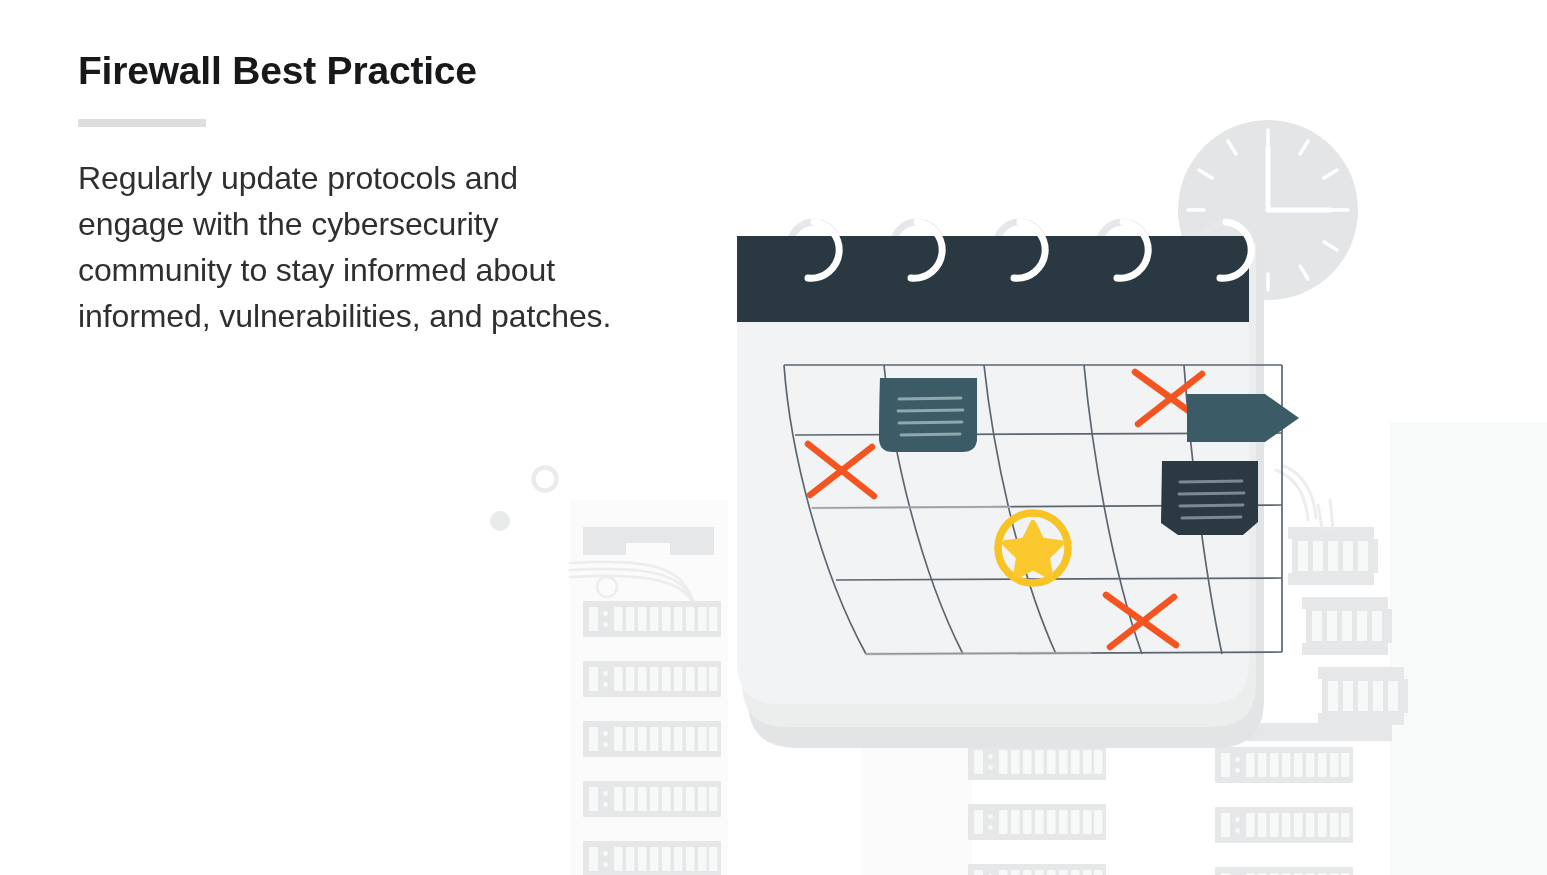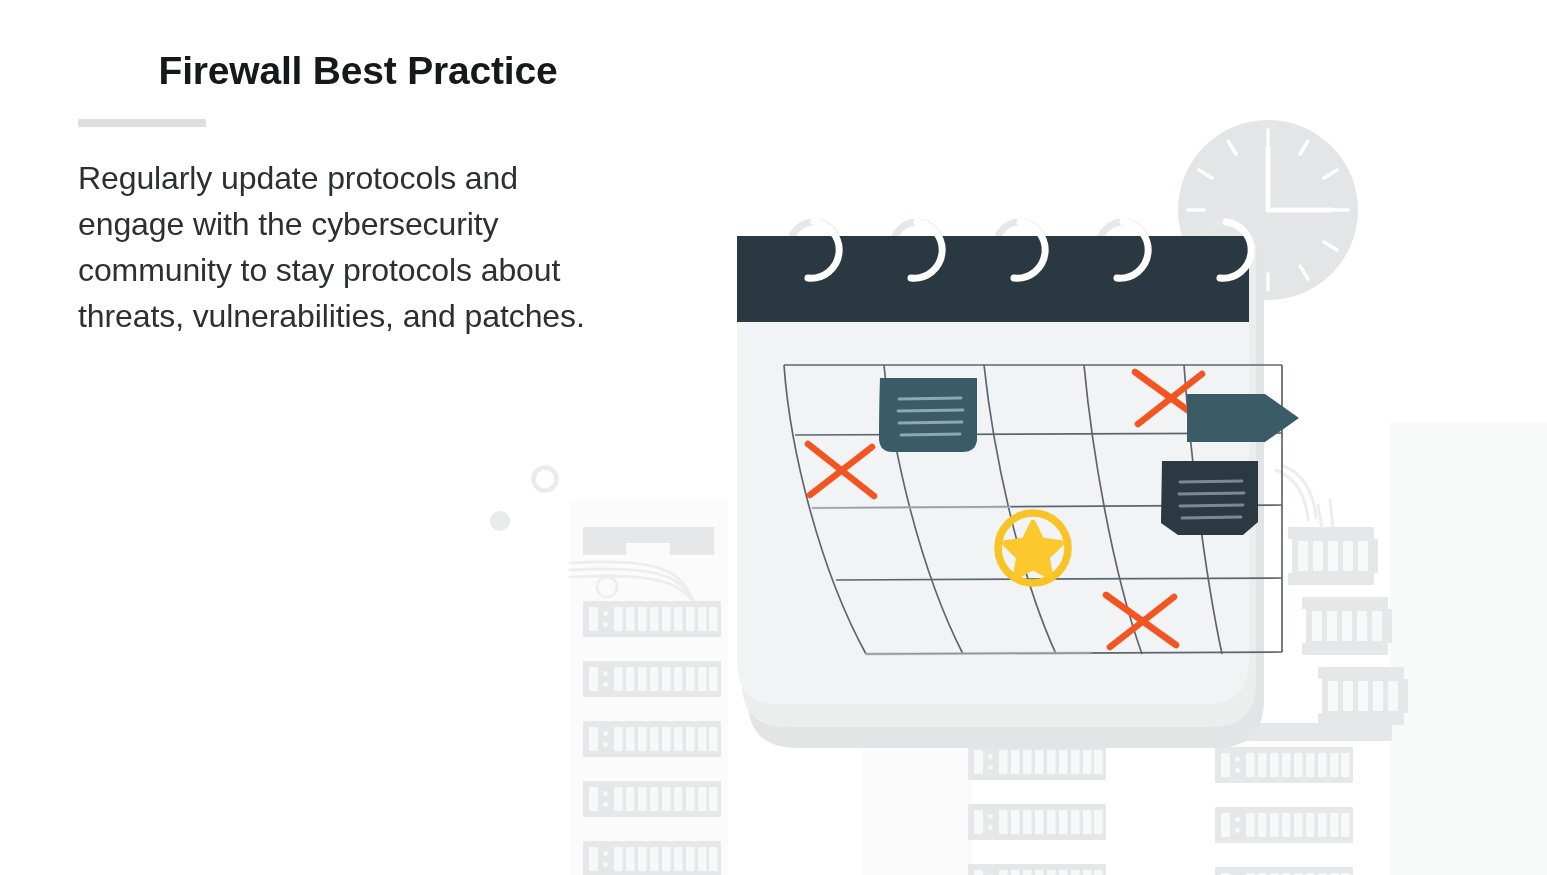--- a/index.html
+++ b/index.html
@@ -24,21 +24,20 @@
     left:78px;top:48px;
     width:560px;
   }
   .page-title{
     margin:0;
     font-size:39px;
     font-weight:700;
     letter-spacing:-0.2px;
     color:#17181a;
     line-height:1.18;
-    text-align:center;
   }
   .accent-bar{
     margin-top:25px;
     width:128px;height:8px;
     background:#dedede;
     border-radius:1px;
   }
   .body-text{
     margin:0;
     margin-top:28px;
@@ -150,21 +149,21 @@
       <path d="M1284,466 C1304,474 1314,494 1316,518"></path>
     </g>
 
     <circle cx="545" cy="479" r="11.5" fill="none" stroke="#ebebeb" stroke-width="4.5"></circle>
     <circle cx="500" cy="521" r="10" fill="#e9eaea"></circle>
   </svg>
 
   <div class="text-col">
     <h1 class="page-title">Firewall Best Practice</h1>
     <div class="accent-bar"></div>
-    <p class="body-text">Regularly update protocols and engage with the cybersecurity community to stay protocols about threats, vulnerabilities, and patches.</p>
+    <p class="body-text">Regularly update protocols and engage with the cybersecurity community to stay informed about informed, vulnerabilities, and patches.</p>
   </div>
 
   <svg class="art-svg" viewBox="0 0 1547 875" xmlns="http://www.w3.org/2000/svg">
 
     <g>
       <circle cx="1268" cy="210" r="90" fill="#e4e5e6"></circle>
       <g stroke="#ffffff" stroke-width="3.4" stroke-linecap="round">
         <line x1="1268" y1="130" x2="1268" y2="146"></line>
         <line x1="1268" y1="274" x2="1268" y2="290"></line>
         <line x1="1188" y1="210" x2="1204" y2="210"></line>

